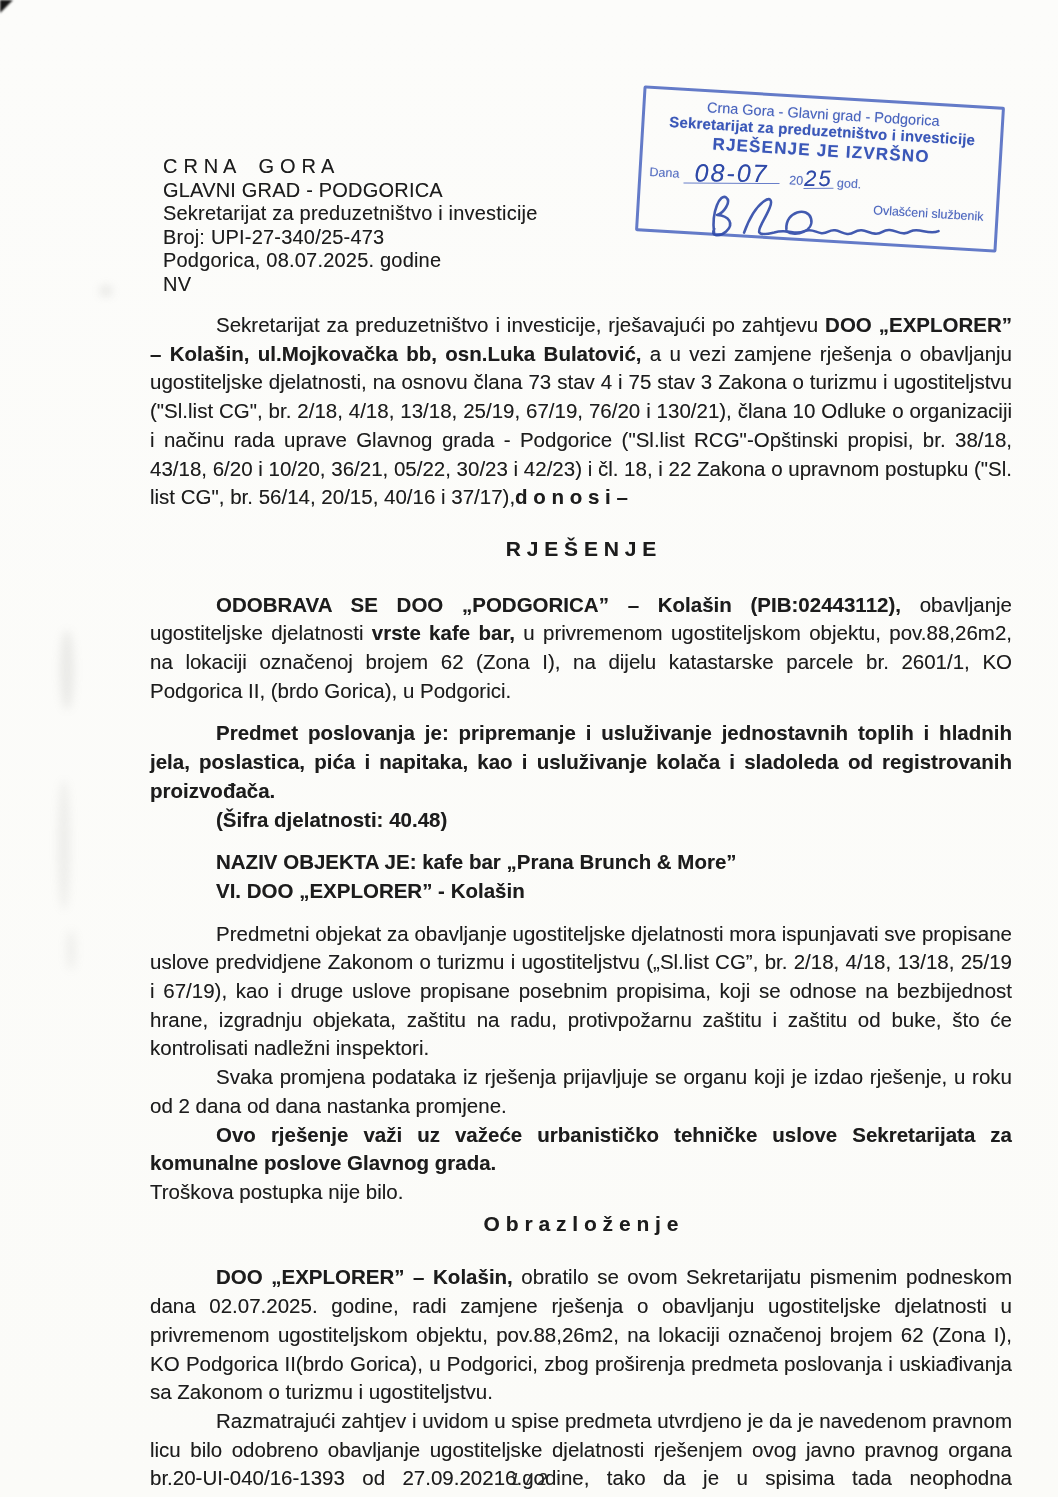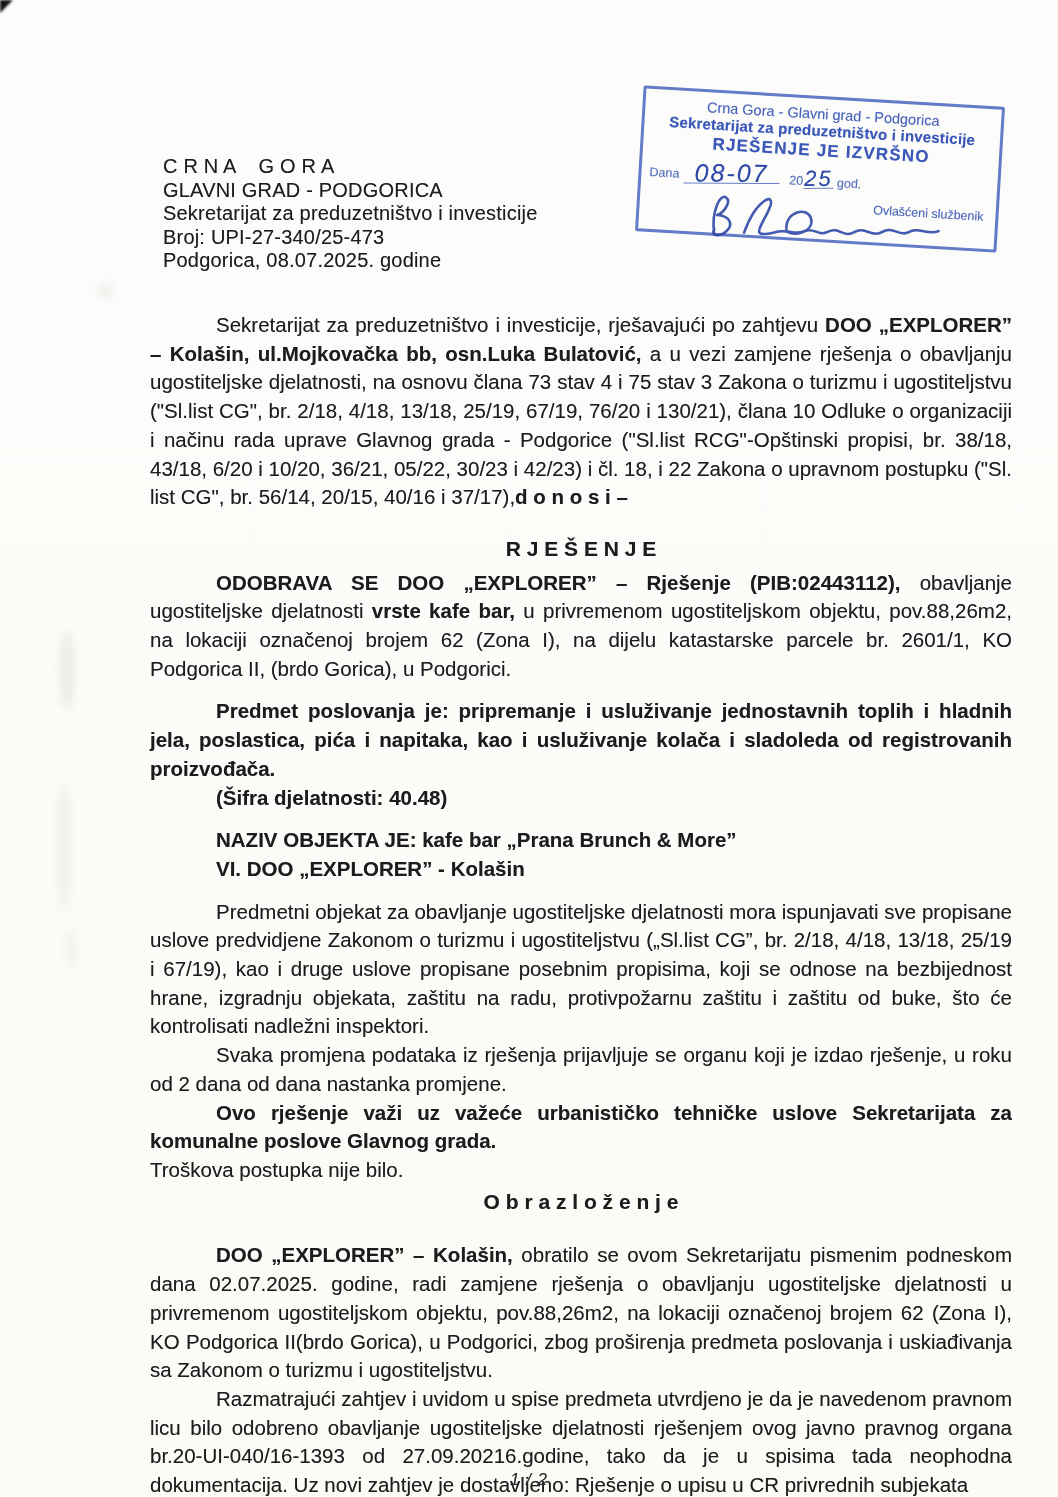--- a/index.html
+++ b/index.html
@@ -47,21 +47,21 @@
   .sig-label{position:absolute;right:4px;top:11px;font-size:12.5px;opacity:.9;}
   .sig-svg{position:absolute;left:52px;top:-4px;overflow:visible;}
 
   
   .docbody{position:absolute;top:311px;left:150px;width:862px;font-size:20.5px;line-height:28.7px;}
   .para{margin:0;text-align:justify;}
   .para.indent{text-indent:66px;}
   .para.left{text-align:left;}
   .para.gap{margin-top:14px;}
   .b{font-weight:bold;}
-  .heading{text-align:center;font-weight:bold;font-size:21px;margin:23px 0 5px;}
+  .heading{text-align:center;font-weight:bold;font-size:21px;margin:23px 0 27px;}
   .heading.tight{margin:3px 0 25px;}
 
   .footer{position:absolute;top:1450px;left:0;width:100%;text-align:center;
     font-style:italic;font-size:17px;color:#2b2b2b;letter-spacing:1px;margin-top:20px;}
 </style>
 </head>
 <body>
 
 <div class="page">
 
@@ -70,20 +70,21 @@
   <div class="smudge sm2"></div>
   <div class="smudge sm3"></div>
   <div class="smudge sm4"></div>
 
   <div class="letterhead" id="letterhead">
       <div class="lh-line">C R N A    G O R A</div>
       <div class="lh-line">GLAVNI GRAD - PODGORICA</div>
       <div class="lh-line">Sekretarijat za preduzetništvo i investicije</div>
       <div class="lh-line">Broj: UPI-27-340/25-473</div>
       <div class="lh-line">Podgorica, 08.07.2025. godine</div>
+      <div class="lh-line">NV</div>
     </div>
 
   <div class="stamp">
     <div class="s1">Crna Gora - Glavni grad - Podgorica</div>
     <div class="s2">Sekretarijat za preduzetništvo i investicije</div>
     <div class="s3">RJEŠENJE JE IZVRŠNO</div>
     <div class="s-date">
       <span class="lbl">Dana</span>
       <span class="hw hw-date">08-07</span>
       <span class="lbl yr-print">20</span>
@@ -98,21 +99,21 @@
           <path d="M88 46 C86 28 108 22 112 34 C116 46 98 54 88 48"></path>
         </g>
       </svg>
       <span class="sig-label">Ovlašćeni službenik</span>
     </div>
   </div>
 
   <div class="docbody" id="doc-body">
       <p class="para indent"><span>Sekretarijat za preduzetništvo i investicije, rješavajući po zahtjevu </span><span class="b">DOO „EXPLORER” – Kolašin, ul.Mojkovačka bb, osn.Luka Bulatović,</span><span> a u vezi zamjene rješenja o obavljanju ugostiteljske djelatnosti, na osnovu člana 73 stav 4 i 75 stav 3 Zakona o turizmu i ugostiteljstvu ("Sl.list CG", br. 2/18, 4/18, 13/18, 25/19, 67/19, 76/20 i 130/21), člana 10 Odluke o organizaciji i načinu rada uprave Glavnog grada - Podgorice ("Sl.list RCG"-Opštinski propisi, br. 38/18, 43/18, 6/20 i 10/20, 36/21, 05/22, 30/23 i 42/23) i čl. 18, i 22 Zakona o upravnom postupku ("Sl. list CG", br. 56/14, 20/15, 40/16 i 37/17),</span><span class="b">d o n o s i –</span></p>
       <div class="heading">R J E Š E N J E</div>
-      <p class="para indent"><span class="b">ODOBRAVA SE DOO „EXPLORER” – Rješenje (PIB:02443112),</span><span> obavljanje ugostiteljske djelatnosti </span><span class="b">vrste kafe bar,</span><span> u privremenom ugostiteljskom objektu, pov.88,26m2, na lokaciji označenoj brojem 62 (Zona I), na dijelu katastarske parcele br. 2601/1, KO Podgorica II, (brdo Gorica), u Podgorici.</span></p>
+      <p class="para indent"><span class="b">ODOBRAVA SE DOO „PODGORICA” – Kolašin (PIB:02443112),</span><span> obavljanje ugostiteljske djelatnosti </span><span class="b">vrste kafe bar,</span><span> u privremenom ugostiteljskom objektu, pov.88,26m2, na lokaciji označenoj brojem 62 (Zona I), na dijelu katastarske parcele br. 2601/1, KO Podgorica II, (brdo Gorica), u Podgorici.</span></p>
       <p class="para indent gap"><span class="b">Predmet poslovanja je: pripremanje i usluživanje jednostavnih toplih i hladnih jela, poslastica, pića i napitaka, kao i usluživanje kolača i sladoleda od registrovanih proizvođača.</span></p>
       <p class="para indent left"><span class="b">(Šifra djelatnosti: 40.48)</span></p>
       <p class="para indent left gap"><span class="b">NAZIV OBJEKTA JE: kafe bar „Prana Brunch &amp; More”</span></p>
       <p class="para indent left"><span class="b">VI. DOO „EXPLORER” - Kolašin</span></p>
       <p class="para indent gap"><span>Predmetni objekat za obavljanje ugostiteljske djelatnosti mora ispunjavati sve propisane uslove predvidjene Zakonom o turizmu i ugostiteljstvu („Sl.list CG”, br. 2/18, 4/18, 13/18, 25/19 i 67/19), kao i druge uslove propisane posebnim propisima, koji se odnose na bezbijednost hrane, izgradnju objekata, zaštitu na radu, protivpožarnu zaštitu i zaštitu od buke, što će kontrolisati nadležni inspektori.</span></p>
       <p class="para indent"><span>Svaka promjena podataka iz rješenja prijavljuje se organu koji je izdao rješenje, u roku od 2 dana od dana nastanka promjene.</span></p>
       <p class="para indent"><span class="b">Ovo rješenje važi uz važeće urbanističko tehničke uslove Sekretarijata za komunalne poslove Glavnog grada.</span></p>
       <p class="para"><span>Troškova postupka nije bilo.</span></p>
       <div class="heading tight">O b r a z l o ž e n j e</div>
       <p class="para indent"><span class="b">DOO „EXPLORER” – Kolašin,</span><span> obratilo se ovom Sekretarijatu pismenim podneskom dana 02.07.2025. godine, radi zamjene rješenja o obavljanju ugostiteljske djelatnosti u privremenom ugostiteljskom objektu, pov.88,26m2, na lokaciji označenoj brojem 62 (Zona I), KO Podgorica II(brdo Gorica), u Podgorici, zbog proširenja predmeta poslovanja i uskiađivanja sa Zakonom o turizmu i ugostiteljstvu.</span></p>

